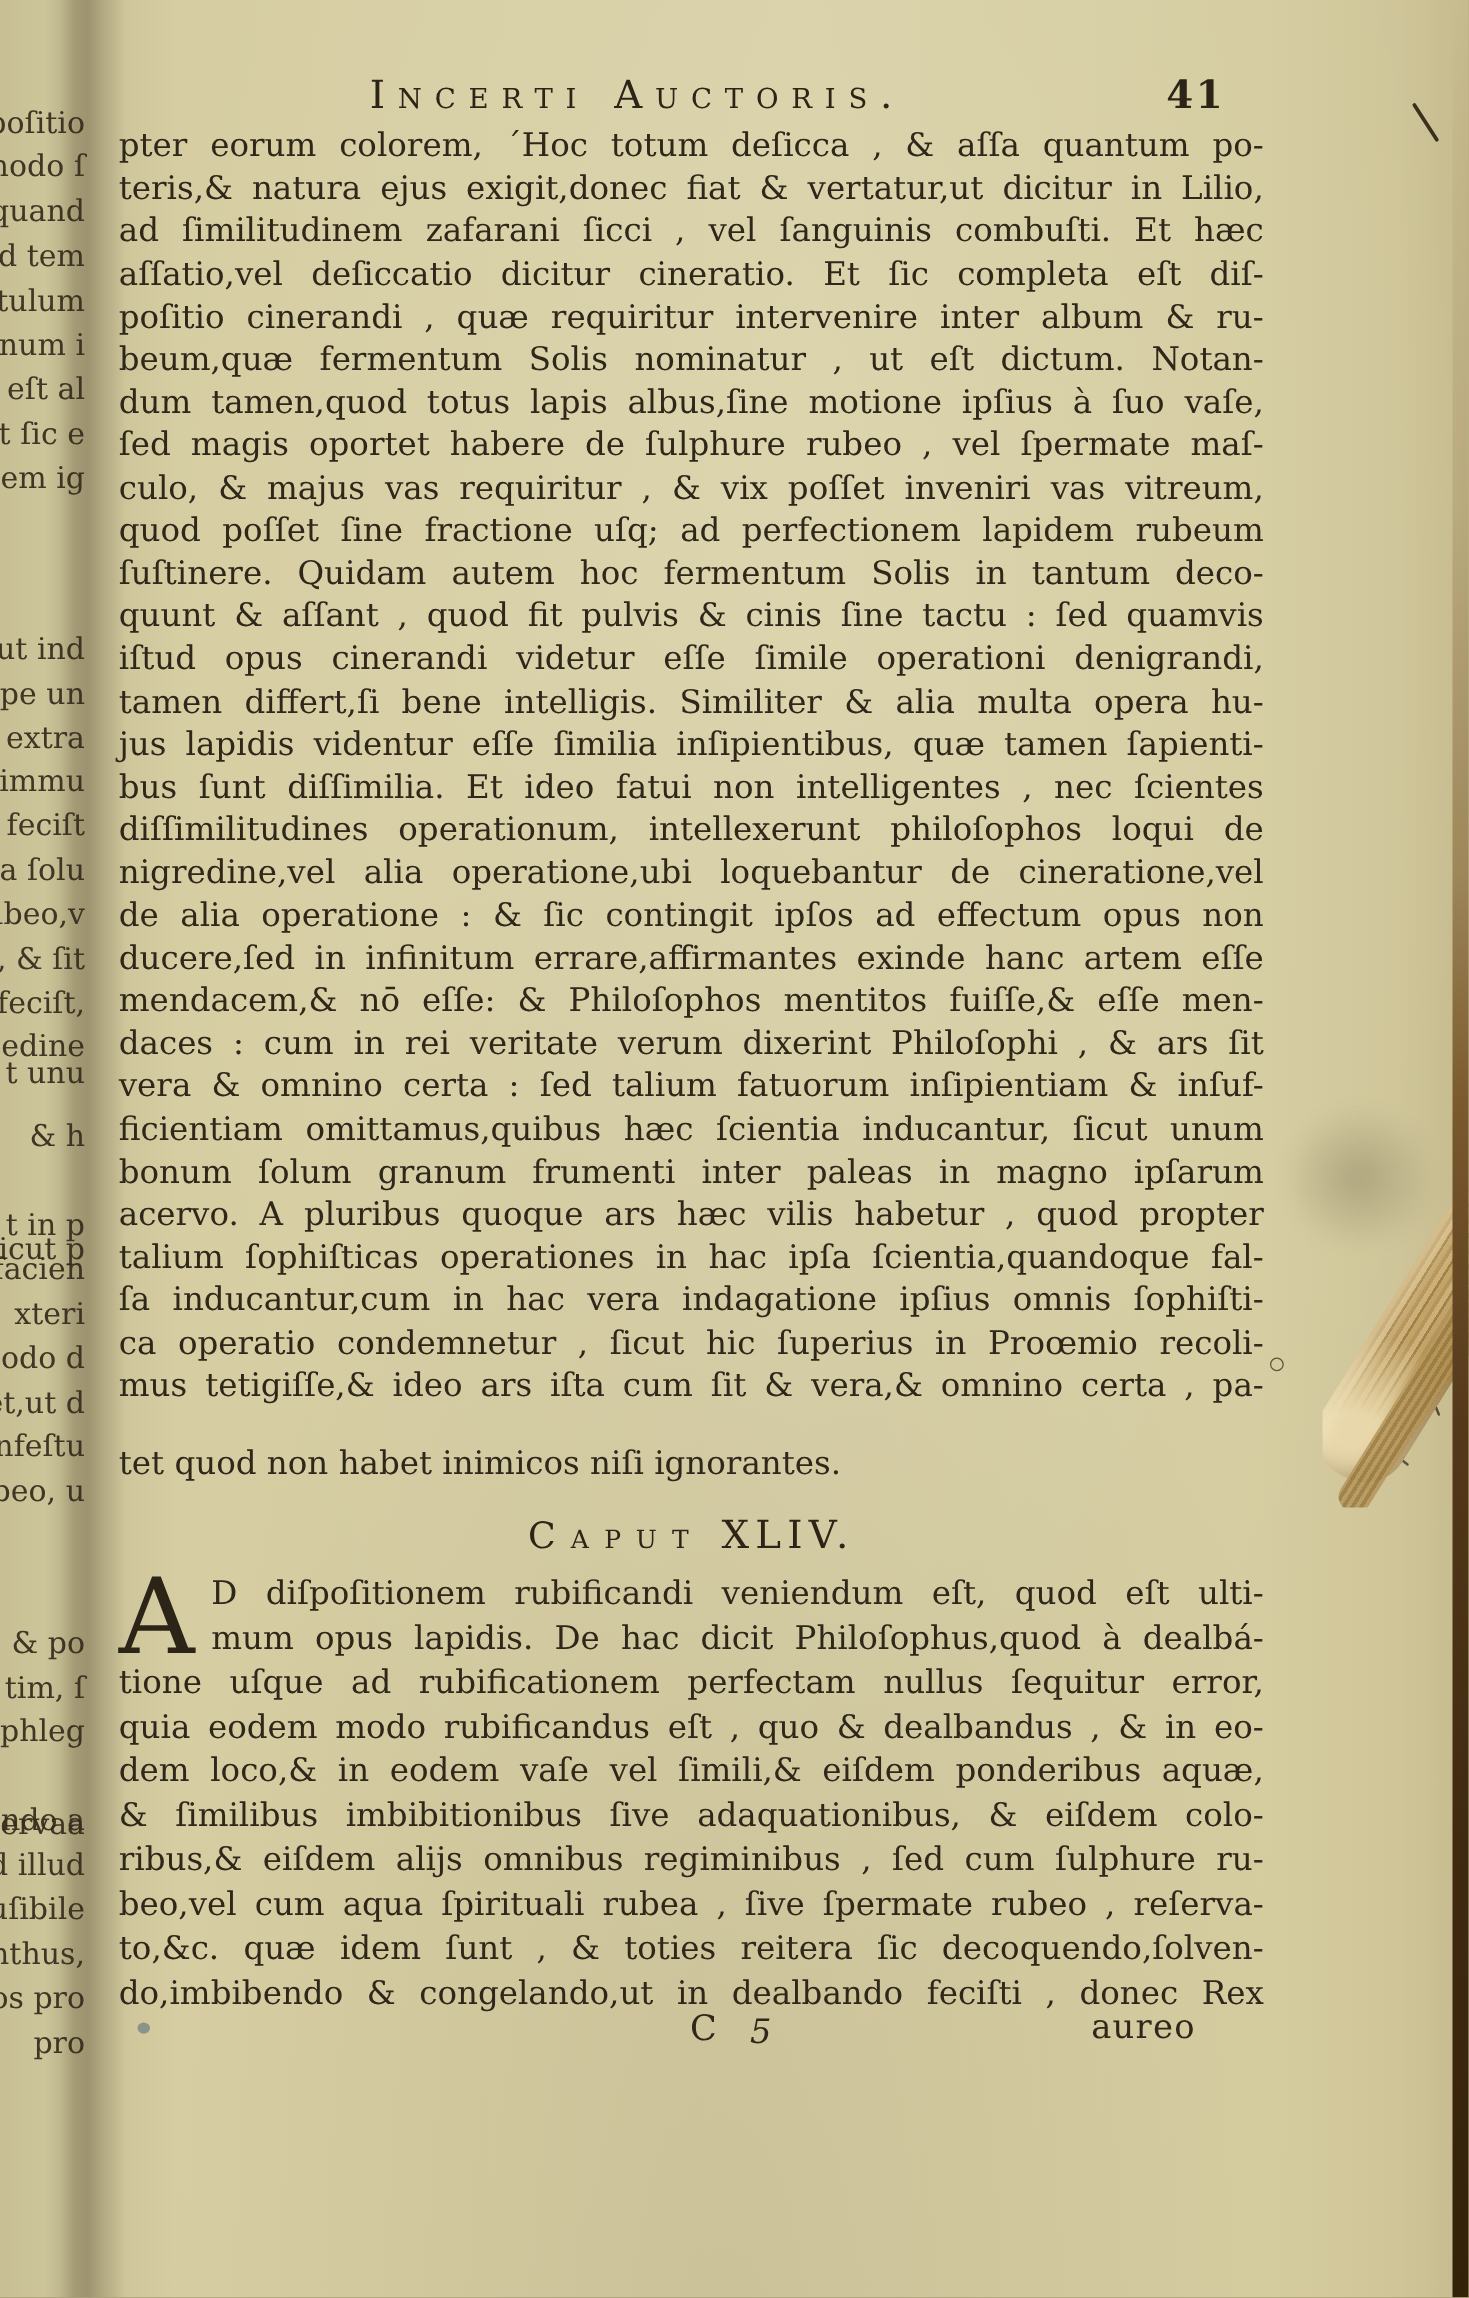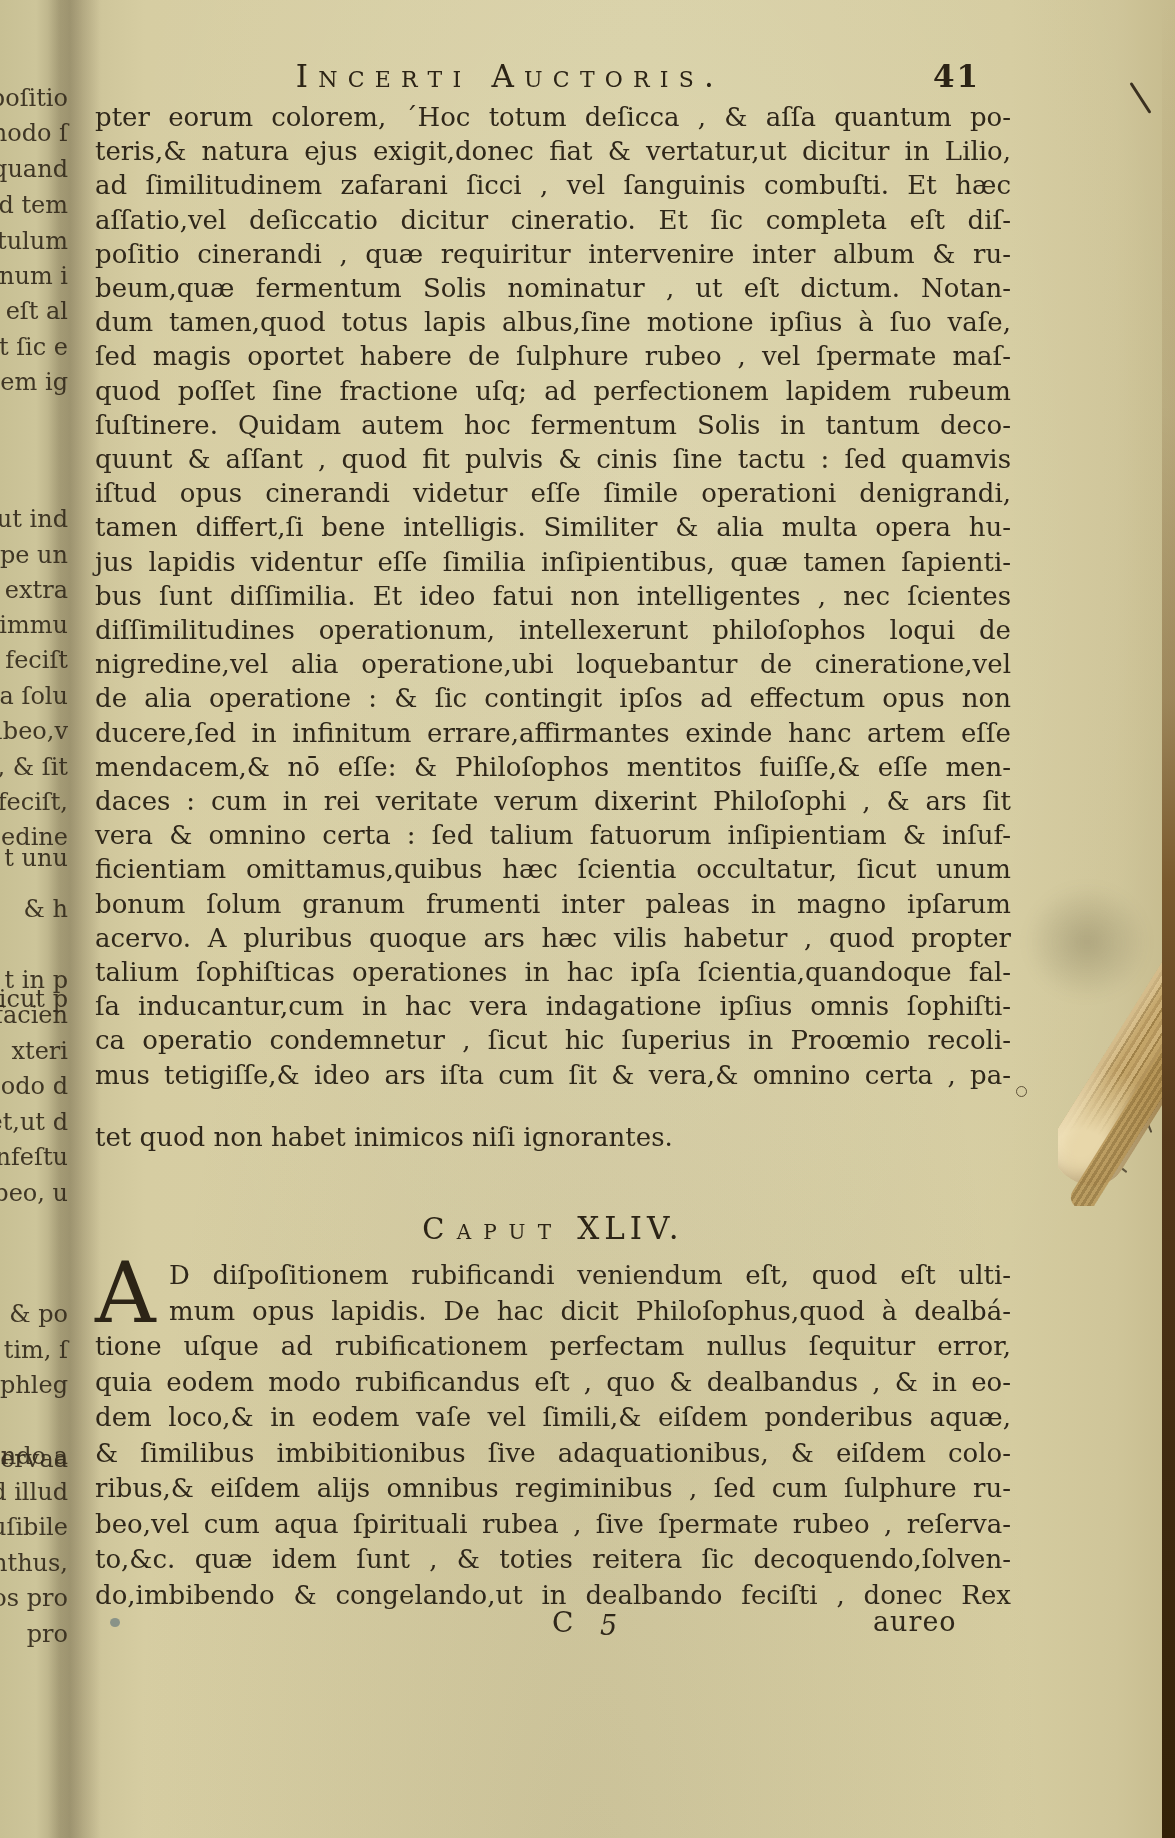--- a/index.html
+++ b/index.html
@@ -127,35 +127,36 @@
 
   <div class="tblock body-a">
       <div class="tl">pter eorum colorem, ´Hoc totum deſicca , &amp; aſſa quantum po-</div>
       <div class="tl">teris,&amp; natura ejus exigit,donec fiat &amp; vertatur,ut dicitur in Lilio,</div>
       <div class="tl">ad ſimilitudinem zafarani ſicci , vel ſanguinis combuſti.  Et hæc</div>
       <div class="tl">aſſatio,vel deſiccatio dicitur cineratio.  Et ſic completa eſt diſ-</div>
       <div class="tl">poſitio cinerandi , quæ requiritur intervenire inter album &amp; ru-</div>
       <div class="tl">beum,quæ fermentum Solis nominatur , ut eſt dictum.  Notan-</div>
       <div class="tl">dum tamen,quod totus lapis albus,ſine motione ipſius à ſuo vaſe,</div>
       <div class="tl">ſed magis oportet habere de ſulphure rubeo , vel ſpermate maſ-</div>
+      <div class="tl">culo, &amp; majus vas requiritur , &amp; vix poſſet inveniri vas vitreum,</div>
       <div class="tl">quod poſſet ſine fractione uſq; ad perfectionem lapidem rubeum</div>
       <div class="tl">ſuſtinere.  Quidam autem hoc fermentum Solis in tantum deco-</div>
       <div class="tl">quunt &amp; aſſant , quod fit pulvis &amp; cinis ſine tactu :  ſed quamvis</div>
       <div class="tl">iſtud opus cinerandi videtur eſſe ſimile operationi denigrandi,</div>
       <div class="tl">tamen differt,ſi bene intelligis.  Similiter &amp; alia multa opera hu-</div>
       <div class="tl">jus lapidis videntur eſſe ſimilia inſipientibus, quæ tamen ſapienti-</div>
       <div class="tl">bus ſunt diſſimilia.  Et ideo fatui non intelligentes , nec ſcientes</div>
       <div class="tl">diſſimilitudines operationum, intellexerunt philoſophos loqui de</div>
       <div class="tl">nigredine,vel alia operatione,ubi loquebantur de cineratione,vel</div>
       <div class="tl">de alia operatione :  &amp; ſic contingit ipſos ad effectum opus non</div>
       <div class="tl">ducere,ſed in infinitum errare,affirmantes exinde hanc artem eſſe</div>
       <div class="tl">mendacem,&amp; nō eſſe: &amp; Philoſophos mentitos fuiſſe,&amp; eſſe men-</div>
       <div class="tl">daces :  cum in rei veritate verum dixerint Philoſophi , &amp; ars ſit</div>
       <div class="tl">vera &amp; omnino certa :  ſed talium fatuorum inſipientiam &amp; inſuf-</div>
-      <div class="tl">ficientiam omittamus,quibus hæc ſcientia occultatur, ſicut unum</div>
+      <div class="tl">ficientiam omittamus,quibus hæc ſcientia inducantur, ſicut unum</div>
       <div class="tl">bonum ſolum granum frumenti inter paleas in magno ipſarum</div>
       <div class="tl">acervo.  A pluribus quoque ars hæc vilis habetur , quod propter</div>
       <div class="tl">talium ſophiſticas operationes in hac ipſa ſcientia,quandoque fal-</div>
       <div class="tl">ſa inducantur,cum in hac vera indagatione ipſius omnis ſophiſti-</div>
       <div class="tl">ca operatio condemnetur , ſicut hic ſuperius in Proœmio recoli-</div>
       <div class="tl">mus tetigiſſe,&amp; ideo ars iſta cum ſit  &amp; vera,&amp; omnino certa , pa-</div>
       <div class="tl">tet quod non habet inimicos niſi ignorantes.</div>
     </div>
 
   <div class="chapter-heading">

